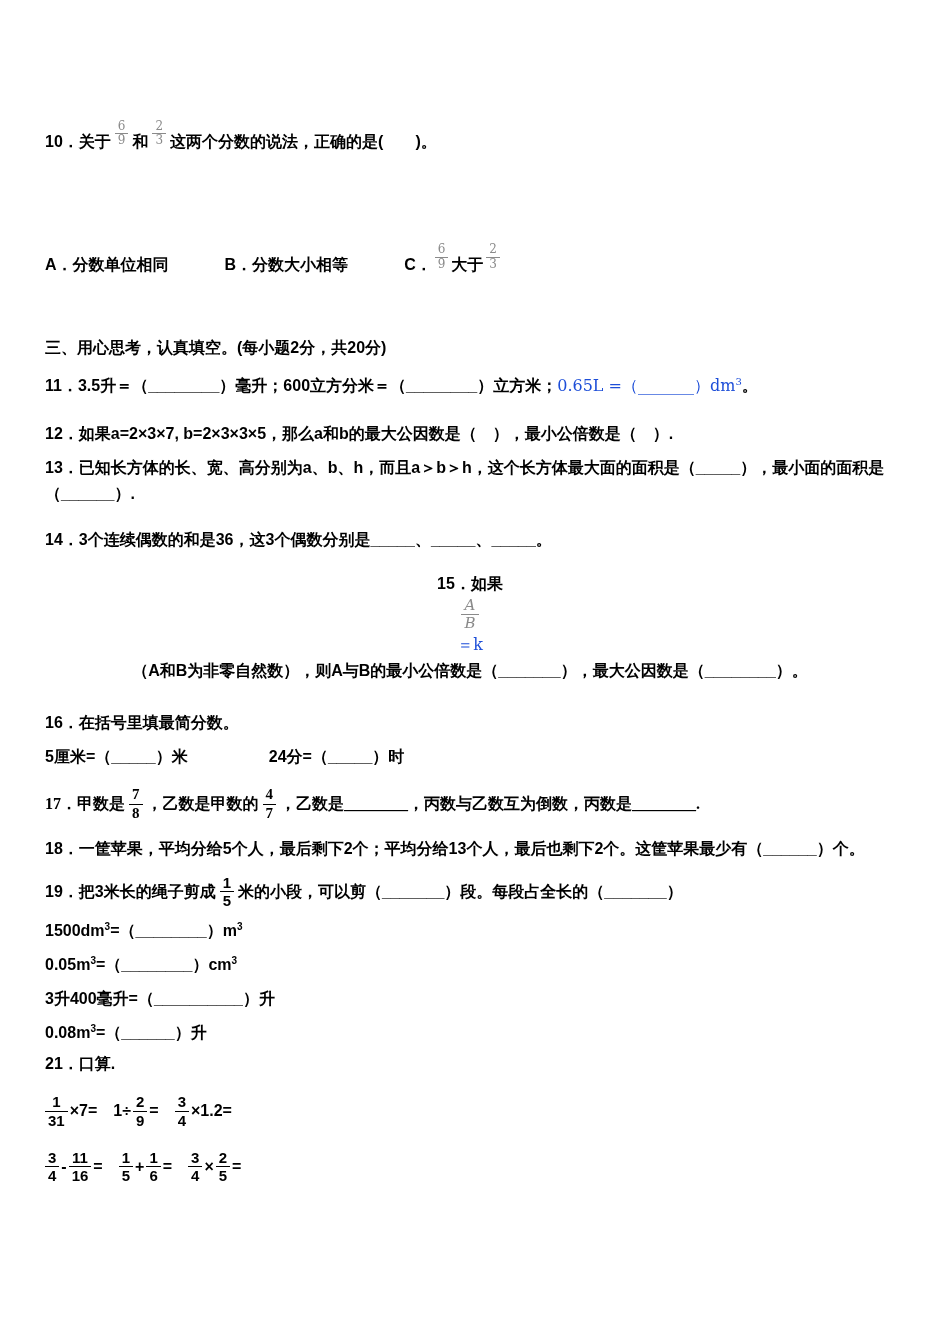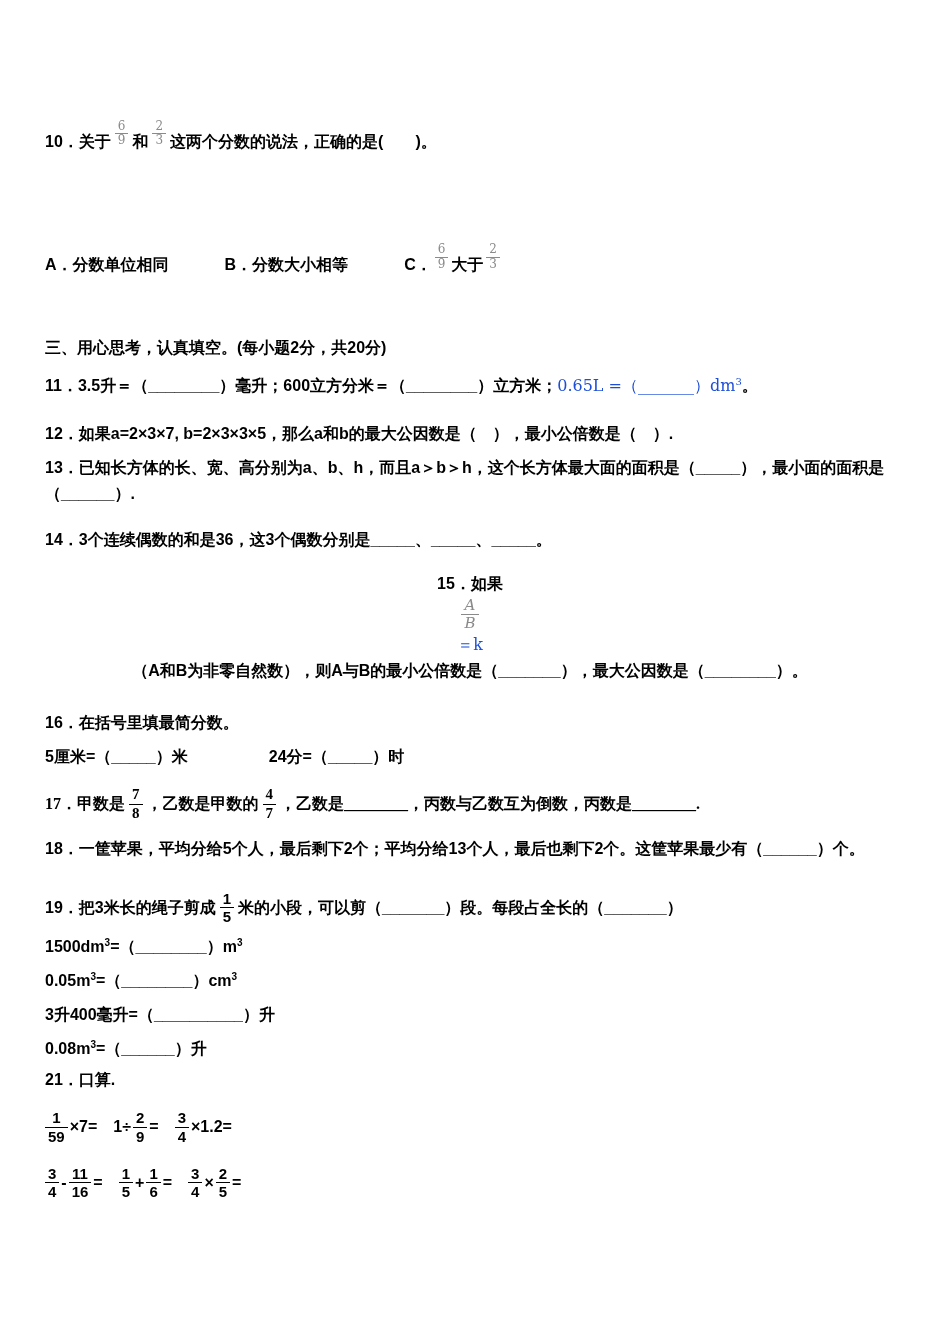--- a/index.html
+++ b/index.html
@@ -103,21 +103,21 @@
     <span class="t">，乙数是甲数的</span>
     <span class="frac">
         <span class="fn">4</span>
         <span class="fd">7</span>
       </span>
     <span class="t">，乙数是________，丙数与乙数互为倒数，丙数是________.</span>
   </div>
 
   <div class="line" style="margin-top:14px;">18．一筐苹果，平均分给5个人，最后剩下2个；平均分给13个人，最后也剩下2个。这筐苹果最少有（______）个。</div>
 
-  <div class="row" style="margin-top:28px;">
+  <div class="row" style="margin-top:12px;">
     <span class="t">19．把3米长的绳子剪成</span>
     <span class="frac">
         <span class="fn">1</span>
         <span class="fd">5</span>
       </span>
     <span class="t">米的小段，可以剪（_______）段。每段占全长的（_______）</span>
   </div>
 
   <div class="q20line">
     <span class="t">1500dm</span><sup>3</sup><span class="t">=（________）m</span><sup>3</sup>
@@ -132,21 +132,21 @@
     <span class="t">0.08m</span><sup>3</sup><span class="t">=（______）升</span>
   </div>
 
 
   <div class="line" style="margin-top:6px;">21．口算.</div>
 
   <div class="calc-row" style="margin-top:16px;">
     <span class="expr">
       <span class="frac">
           <span class="fn">1</span>
-          <span class="fd">59</span>
+          <span class="fd">31</span>
         </span>
       <span class="t">×7=</span>
     </span>
     <span class="expr">
       <span class="t">1÷</span>
       <span class="frac">
           <span class="fn">2</span>
           <span class="fd">9</span>
         </span>
       <span class="t">=</span>

